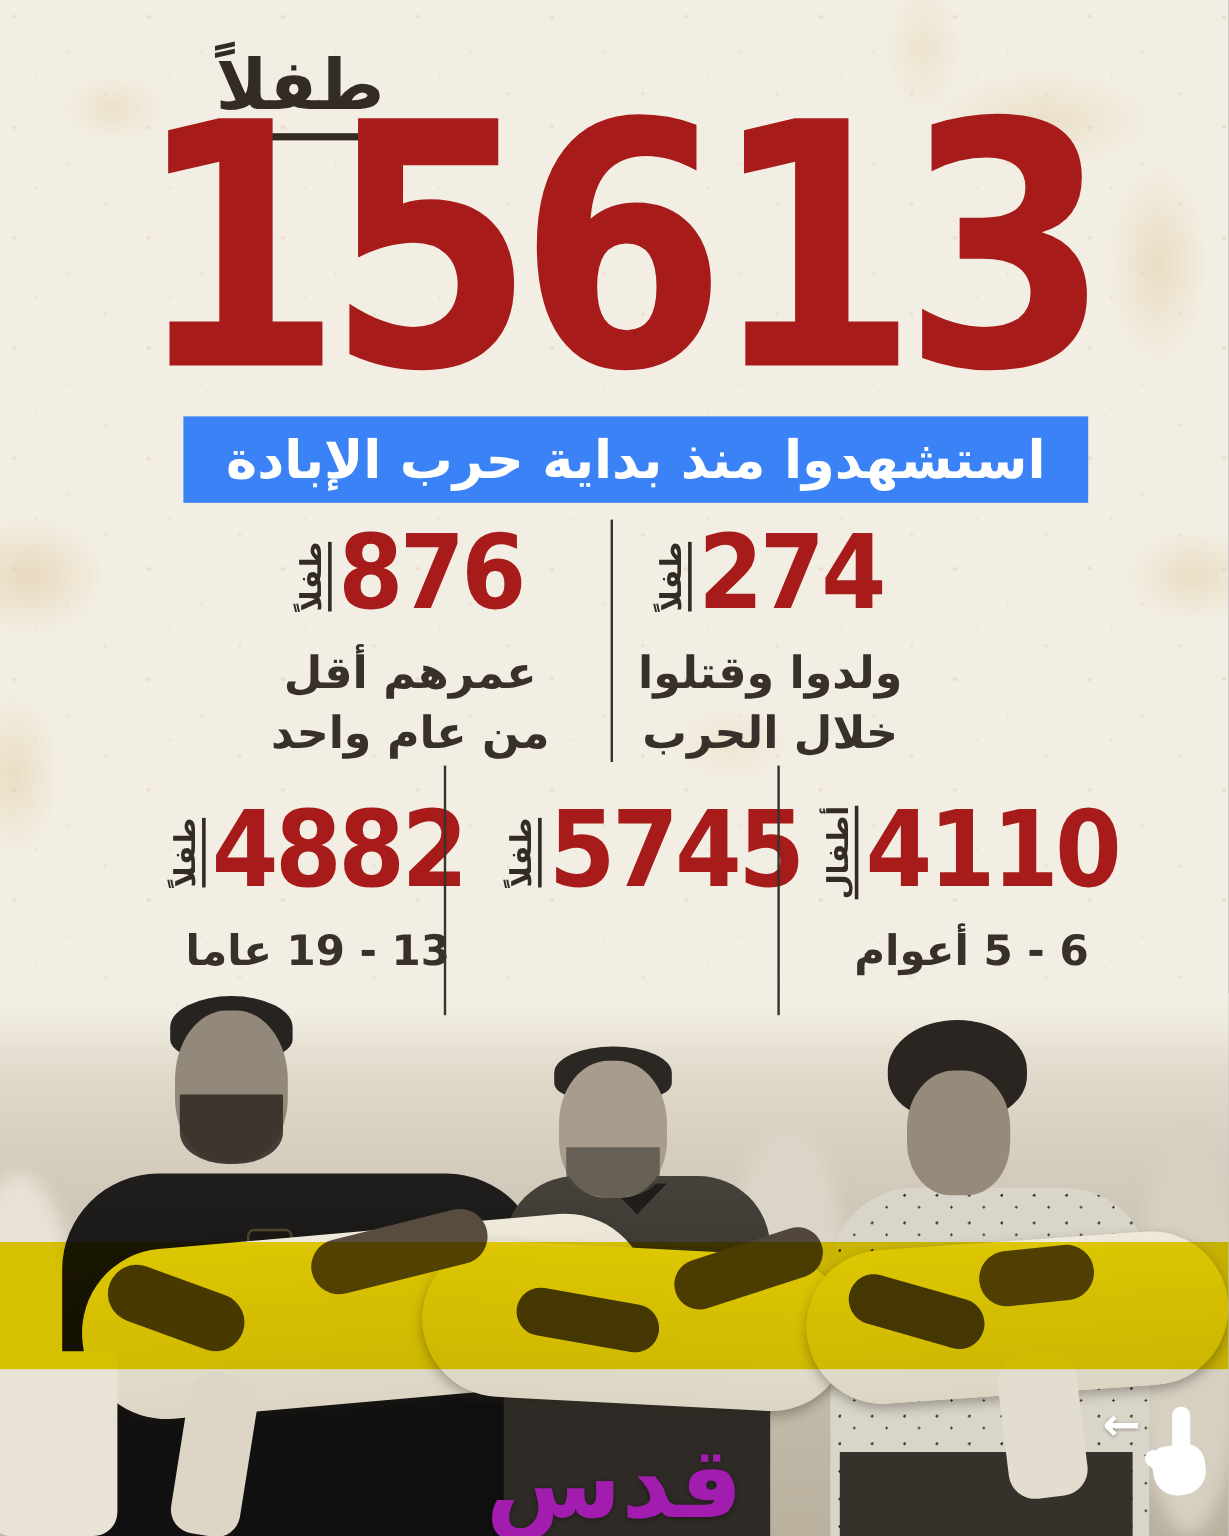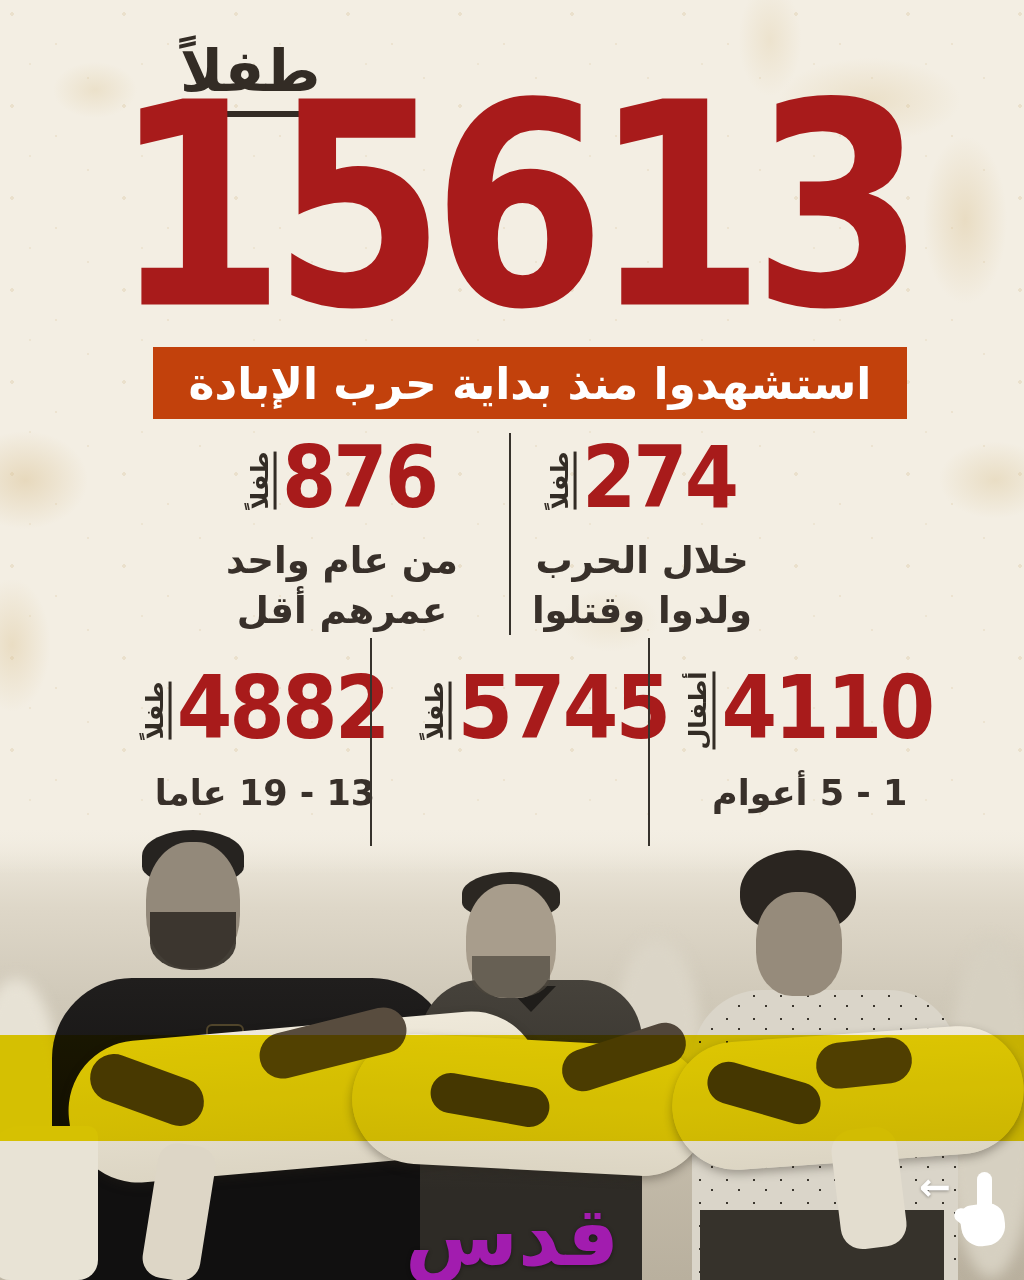--- a/index.html
+++ b/index.html
@@ -27,21 +27,21 @@
       radial-gradient(circle 2px at 56px 44px, rgba(213,190,147,.3) 60%, transparent 61%),
       radial-gradient(circle 2.5px at 88px 78px, rgba(213,190,147,.28) 60%, transparent 61%),
       radial-gradient(circle 2px at 30px 64px, rgba(213,190,147,.25) 60%, transparent 61%);
     background-size:112px 92px;}
   
   .unit-label{position:absolute;top:34px;left:178px;font-size:58px;font-weight:bold;
     color:#332c25;line-height:1.3;border-bottom:6px solid #332c25;padding:0 2px 2px 2px;}
   .main-number{position:absolute;top:84px;left:0;width:100%;text-align:center;direction:ltr;
     color:#a81b1b;font-size:250px;font-weight:bold;line-height:1;letter-spacing:-14px;
     transform:scaleY(1.13);transform-origin:50% 55%;}
-  .banner{position:absolute;top:347px;left:153px;width:754px;height:72px;background:#c2410c;
+  .banner{position:absolute;top:347px;left:153px;width:754px;height:72px;background:#3b82f6;
     color:#fff;font-size:44px;font-weight:bold;display:flex;align-items:center;justify-content:center;}
   
   .stat .stat-head{display:flex;justify-content:center;align-items:flex-start;gap:6px;height:92px;}
   .stat .num{color:#a81b1b;font-weight:bold;line-height:1;direction:ltr;
     transform:scaleY(1.1);transform-origin:50% 40%;letter-spacing:-3px;}
   .stats-mid .num{font-size:78px;}
   .stats-bottom .num{font-size:80px;}
   .vlabel-box{width:28px;height:84px;display:flex;align-items:center;justify-content:center;overflow:visible;}
   .vtext{transform:rotate(-90deg);white-space:nowrap;font-size:24px;font-weight:bold;color:#332c25;
     line-height:1;border-bottom:3px solid #332c25;padding-bottom:2px;}
@@ -144,47 +144,47 @@
 
   <div class="stats-mid">
     <div class="stat first">
       <div class="stat-head">
         <span class="num">274</span>
         <span class="vlabel-box">
           <span class="vtext">طفلاً</span>
         </span>
       </div>
       <div class="caption">
+        <div>ولدوا وقتلوا</div>
         <div>خلال الحرب</div>
-        <div>ولدوا وقتلوا</div>
       </div>
     </div>
     <div class="stat">
       <div class="stat-head">
         <span class="num">876</span>
         <span class="vlabel-box">
           <span class="vtext">طفلاً</span>
         </span>
       </div>
       <div class="caption">
+        <div>عمرهم أقل</div>
         <div>من عام واحد</div>
-        <div>عمرهم أقل</div>
       </div>
     </div>
   </div>
 
   <div class="stats-bottom">
     <div class="stat col-a">
       <div class="stat-head">
         <span class="num">4110</span>
         <span class="vlabel-box">
           <span class="vtext">أطفال</span>
         </span>
       </div>
-      <div class="caption">1 - 5 أعوام</div>
+      <div class="caption">6 - 5 أعوام</div>
     </div>
     <div class="stat col-b">
       <div class="stat-head">
         <span class="num">5745</span>
         <span class="vlabel-box">
           <span class="vtext">طفلاً</span>
         </span>
       </div>
     </div>
     <div class="stat col-c">

